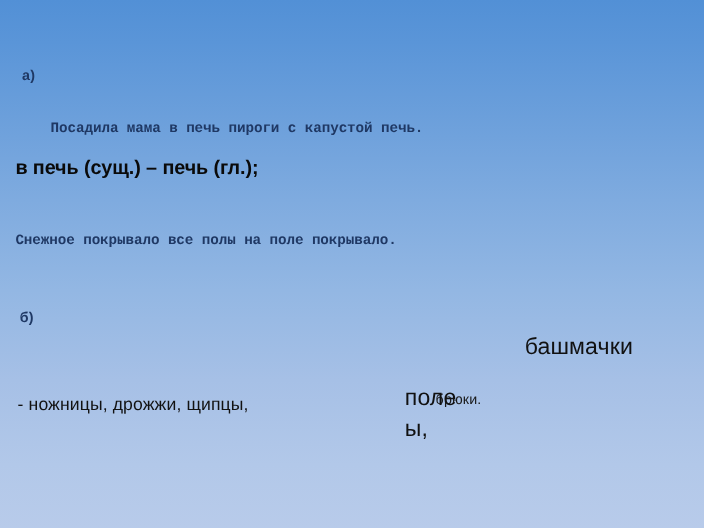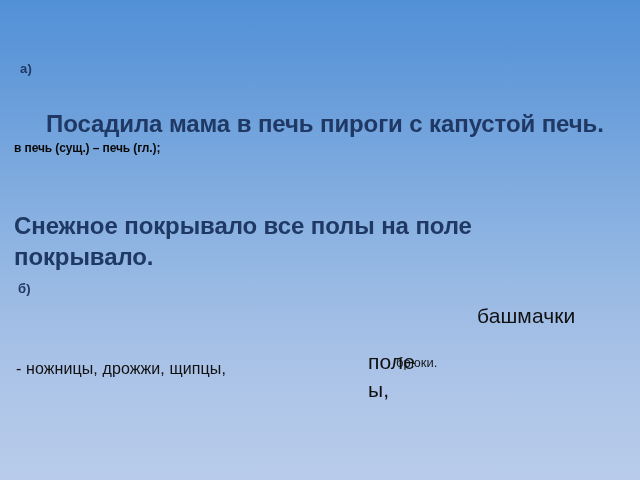--- a/index.html
+++ b/index.html
@@ -41,27 +41,28 @@
     font-size: 13px;
     font-weight: bold;
     color: #1f3864;
     letter-spacing: 0.2px;
   }
 
   
   .navy-bold {
     font-weight: bold;
     color: #1f3864;
-    font-size: 24px;
+    font-size: 13px;
     letter-spacing: -0.1px;
+    font-family: Liberation Mono, monospace;
   }
   .black-bold {
     font-weight: bold;
     color: #0a0a0a;
-    font-size: 12px;
+    font-size: 18px;
     letter-spacing: -0.1px;
   }
 
   .wrapline {
     white-space: normal;
     line-height: 1.28;
     margin-top: 35px;
   }
 
   

